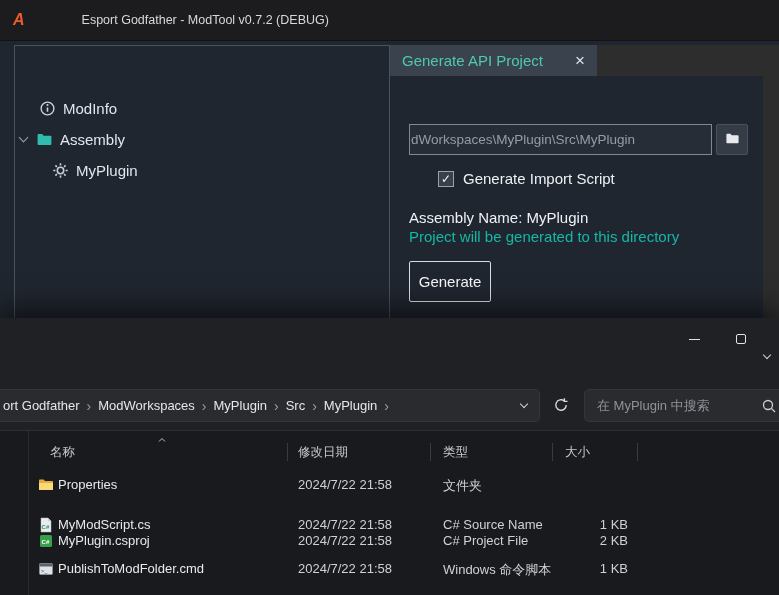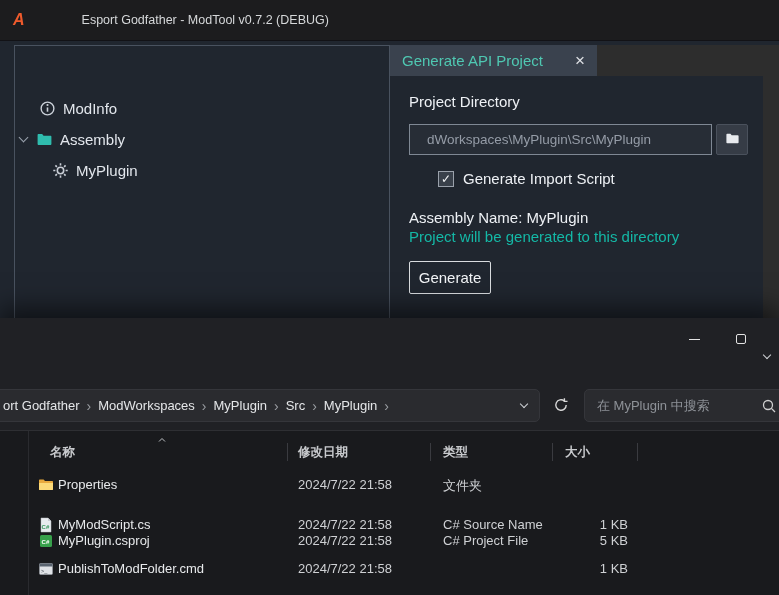--- a/index.html
+++ b/index.html
@@ -30,31 +30,31 @@
 
   .tab-bar { position:absolute; left:390px; top:45px; right:0; height:31px; background:#2d2d2d; display:flex; }
   .tab { width:207px; background:#3a424e; color:#4fc8b2; font-size:15px;
          display:flex; align-items:center; padding:0 12px; gap:10px; cursor:pointer; }
   .tab-label { flex:1; white-space:nowrap; }
   .tab-close { color:#dfe2e6; font-size:17px; line-height:1; cursor:pointer; }
   .right-strip { position:absolute; left:763px; top:76px; width:16px; height:254px; background:#2d2d2d; }
 
   .tc-label   { position:absolute; left:409px; top:93px;  font-size:15px; color:#eef1f5; }
   .pd-input   { position:absolute; left:409px; top:124px; width:303px; height:31px; background:#272d36;
-                border:1px solid #7f8894; color:#959ca7; font-size:13.5px; padding:0 17px; font-family:inherit; }
+                border:1px solid #7f8894; color:#959ca7; font-size:13.5px; padding:0 1px; font-family:inherit; }
   .browse-btn { position:absolute; left:716px; top:124px; width:32px; height:31px; background:#363c46;
                 border:1px solid #4a515c; border-radius:2px; display:flex; align-items:center; justify-content:center; cursor:pointer; }
   .browse-btn svg { width:15px; height:15px; }
   .cb-row   { position:absolute; left:438px; top:170px; display:flex; align-items:center; gap:9px; }
   .checkbox { width:16px; height:16px; background:#39404a; border:1px solid #9aa1ab;
               display:inline-flex; align-items:center; justify-content:center; color:#f0f2f4; font-size:12px; cursor:pointer; }
   .cb-label { font-size:15px; color:#eef1f5; }
   .asm-line  { position:absolute; left:409px; top:209px; font-size:15px; color:#eef1f5; }
   .note-line { position:absolute; left:409px; top:228px; font-size:15px; color:#14b8a6; }
-  .generate-btn { position:absolute; left:409px; top:261px; width:82px; height:33px; background:transparent;
+  .generate-btn { position:absolute; left:409px; top:261px; width:82px; height:41px; background:transparent;
                   border:1px solid #d9dcdf; border-radius:2px; color:#f2f4f6; font-size:15px; font-family:inherit; cursor:pointer; }
 
   
   .explorer { position:absolute; left:0; top:318px; width:779px; height:277px; background:#202125;
               box-shadow:0 -10px 24px rgba(0,0,0,.55); }
   .cap-btn { position:absolute; top:6px; width:46px; height:30px; display:flex; align-items:center;
              justify-content:center; color:#e3e3e3; cursor:pointer; }
   .btn-min { left:671px; } .btn-max { left:718px; }
   .btn-close { left:760px; font-size:15px; }
   .min-glyph { width:11px; height:1px; background:#e3e3e3; }
@@ -75,21 +75,21 @@
 
   .search-box { position:absolute; left:584px; top:71px; width:214px; height:33px; background:#2a2b2f;
                 border:1px solid #35363b; border-radius:5px; display:flex; align-items:center; }
   .search-box input { flex:1; background:transparent; border:none; outline:none; color:#c9ccd0;
                       font-size:13px; padding:0 12px; font-family:inherit; min-width:0; }
   .search-box input::placeholder { color:#8e9298; }
   .search-icon { position:absolute; left:176px; top:8px; width:16px; height:16px; }
 
   .list-area { position:absolute; left:0; top:112px; right:0; bottom:0; background:#191a1d; border-top:1px solid #2e2f33; }
   .nav-divider { position:absolute; left:28px; top:0; bottom:0; width:1px; background:#2a2b2f; }
-  .col-headers { position:absolute; left:0; right:0; top:10px; height:24px; font-size:12.5px; color:#c8cacd;font-weight:bold; }
+  .col-headers { position:absolute; left:0; right:0; top:10px; height:24px; font-size:12.5px; color:#c8cacd; }
   .ch { position:absolute; top:3px; cursor:pointer; white-space:nowrap; }
   .ch-name { left:50px; } .ch-date { left:298px; } .ch-type { left:443px; } .ch-size { left:565px; }
   .sort-caret { position:absolute; left:158px; top:-8px; width:8px; height:8px; }
   .col-sep { position:absolute; top:2px; width:1px; height:18px; background:#3a3b40; cursor:col-resize; }
   .sep1 { left:287px; } .sep2 { left:430px; } .sep3 { left:552px; } .sep4 { left:637px; }
 
   .file-row { position:absolute; left:30px; right:8px; height:28px; cursor:default; }
   .r0 { top:40px; } .r1 { top:80px; } .r2 { top:96px; } .r3 { top:124px; }
   .f-icon { position:absolute; left:8px; top:6px; width:16px; height:16px; }
   .f-icon svg { width:16px; height:16px; }
@@ -144,21 +144,20 @@
     </div>
 
     <div class="tab-bar">
       <div class="tab">
         <span class="tab-label">Generate API Project</span>
         <span class="tab-close">×</span>
       </div>
     </div>
     <div class="right-strip"></div>
 
-    <div class="tc-label">Project Directory</div>
     <input class="pd-input" value="dWorkspaces\MyPlugin\Src\MyPlugin" style="">
     <button class="browse-btn">
       <span>
         <svg viewBox="0 0 16 16">
             <path d="M1.5 3.8c0-.5.4-.9.9-.9h3.4l1.3 1.5h6.5c.5 0 .9.4.9.9v6.9c0 .5-.4.9-.9.9H2.4c-.5 0-.9-.4-.9-.9z" fill="#e8eaee"></path>
           </svg>
       </span>
     </button>
 
     <div class="cb-row">
@@ -265,30 +264,31 @@
       <div class="file-row r2">
         <span class="f-icon">
           <svg viewBox="0 0 16 16">
               <rect x="2" y="2" width="12" height="12" rx="1.5" fill="#37a04b"></rect>
               <text x="3.6" y="11.4" font-size="6" font-weight="bold" fill="#ffffff">C#</text>
             </svg>
         </span>
         <span class="f-name">MyPlugin.csproj</span>
         <span class="f-date">2024/7/22 21:58</span>
         <span class="f-type">C# Project File</span>
-        <span class="f-size">5 KB</span>
+        <span class="f-size">2 KB</span>
       </div>
 
       <div class="file-row r3">
         <span class="f-icon">
           <svg viewBox="0 0 16 16">
               <rect x="1.5" y="2.5" width="13" height="11" rx="1" fill="#dfe2e6" stroke="#9aa0a8" stroke-width="0.6"></rect>
               <rect x="1.5" y="2.5" width="13" height="3" fill="#5a6470"></rect>
               <text x="3" y="11.6" font-size="5.5" fill="#3a414a">&gt;_</text>
             </svg>
         </span>
         <span class="f-name">PublishToModFolder.cmd</span>
         <span class="f-date">2024/7/22 21:58</span>
+        <span class="f-type">Windows 命令脚本</span>
         <span class="f-size">1 KB</span>
       </div>
     </div>
   </section>
 </div>
 
 </body></html>

